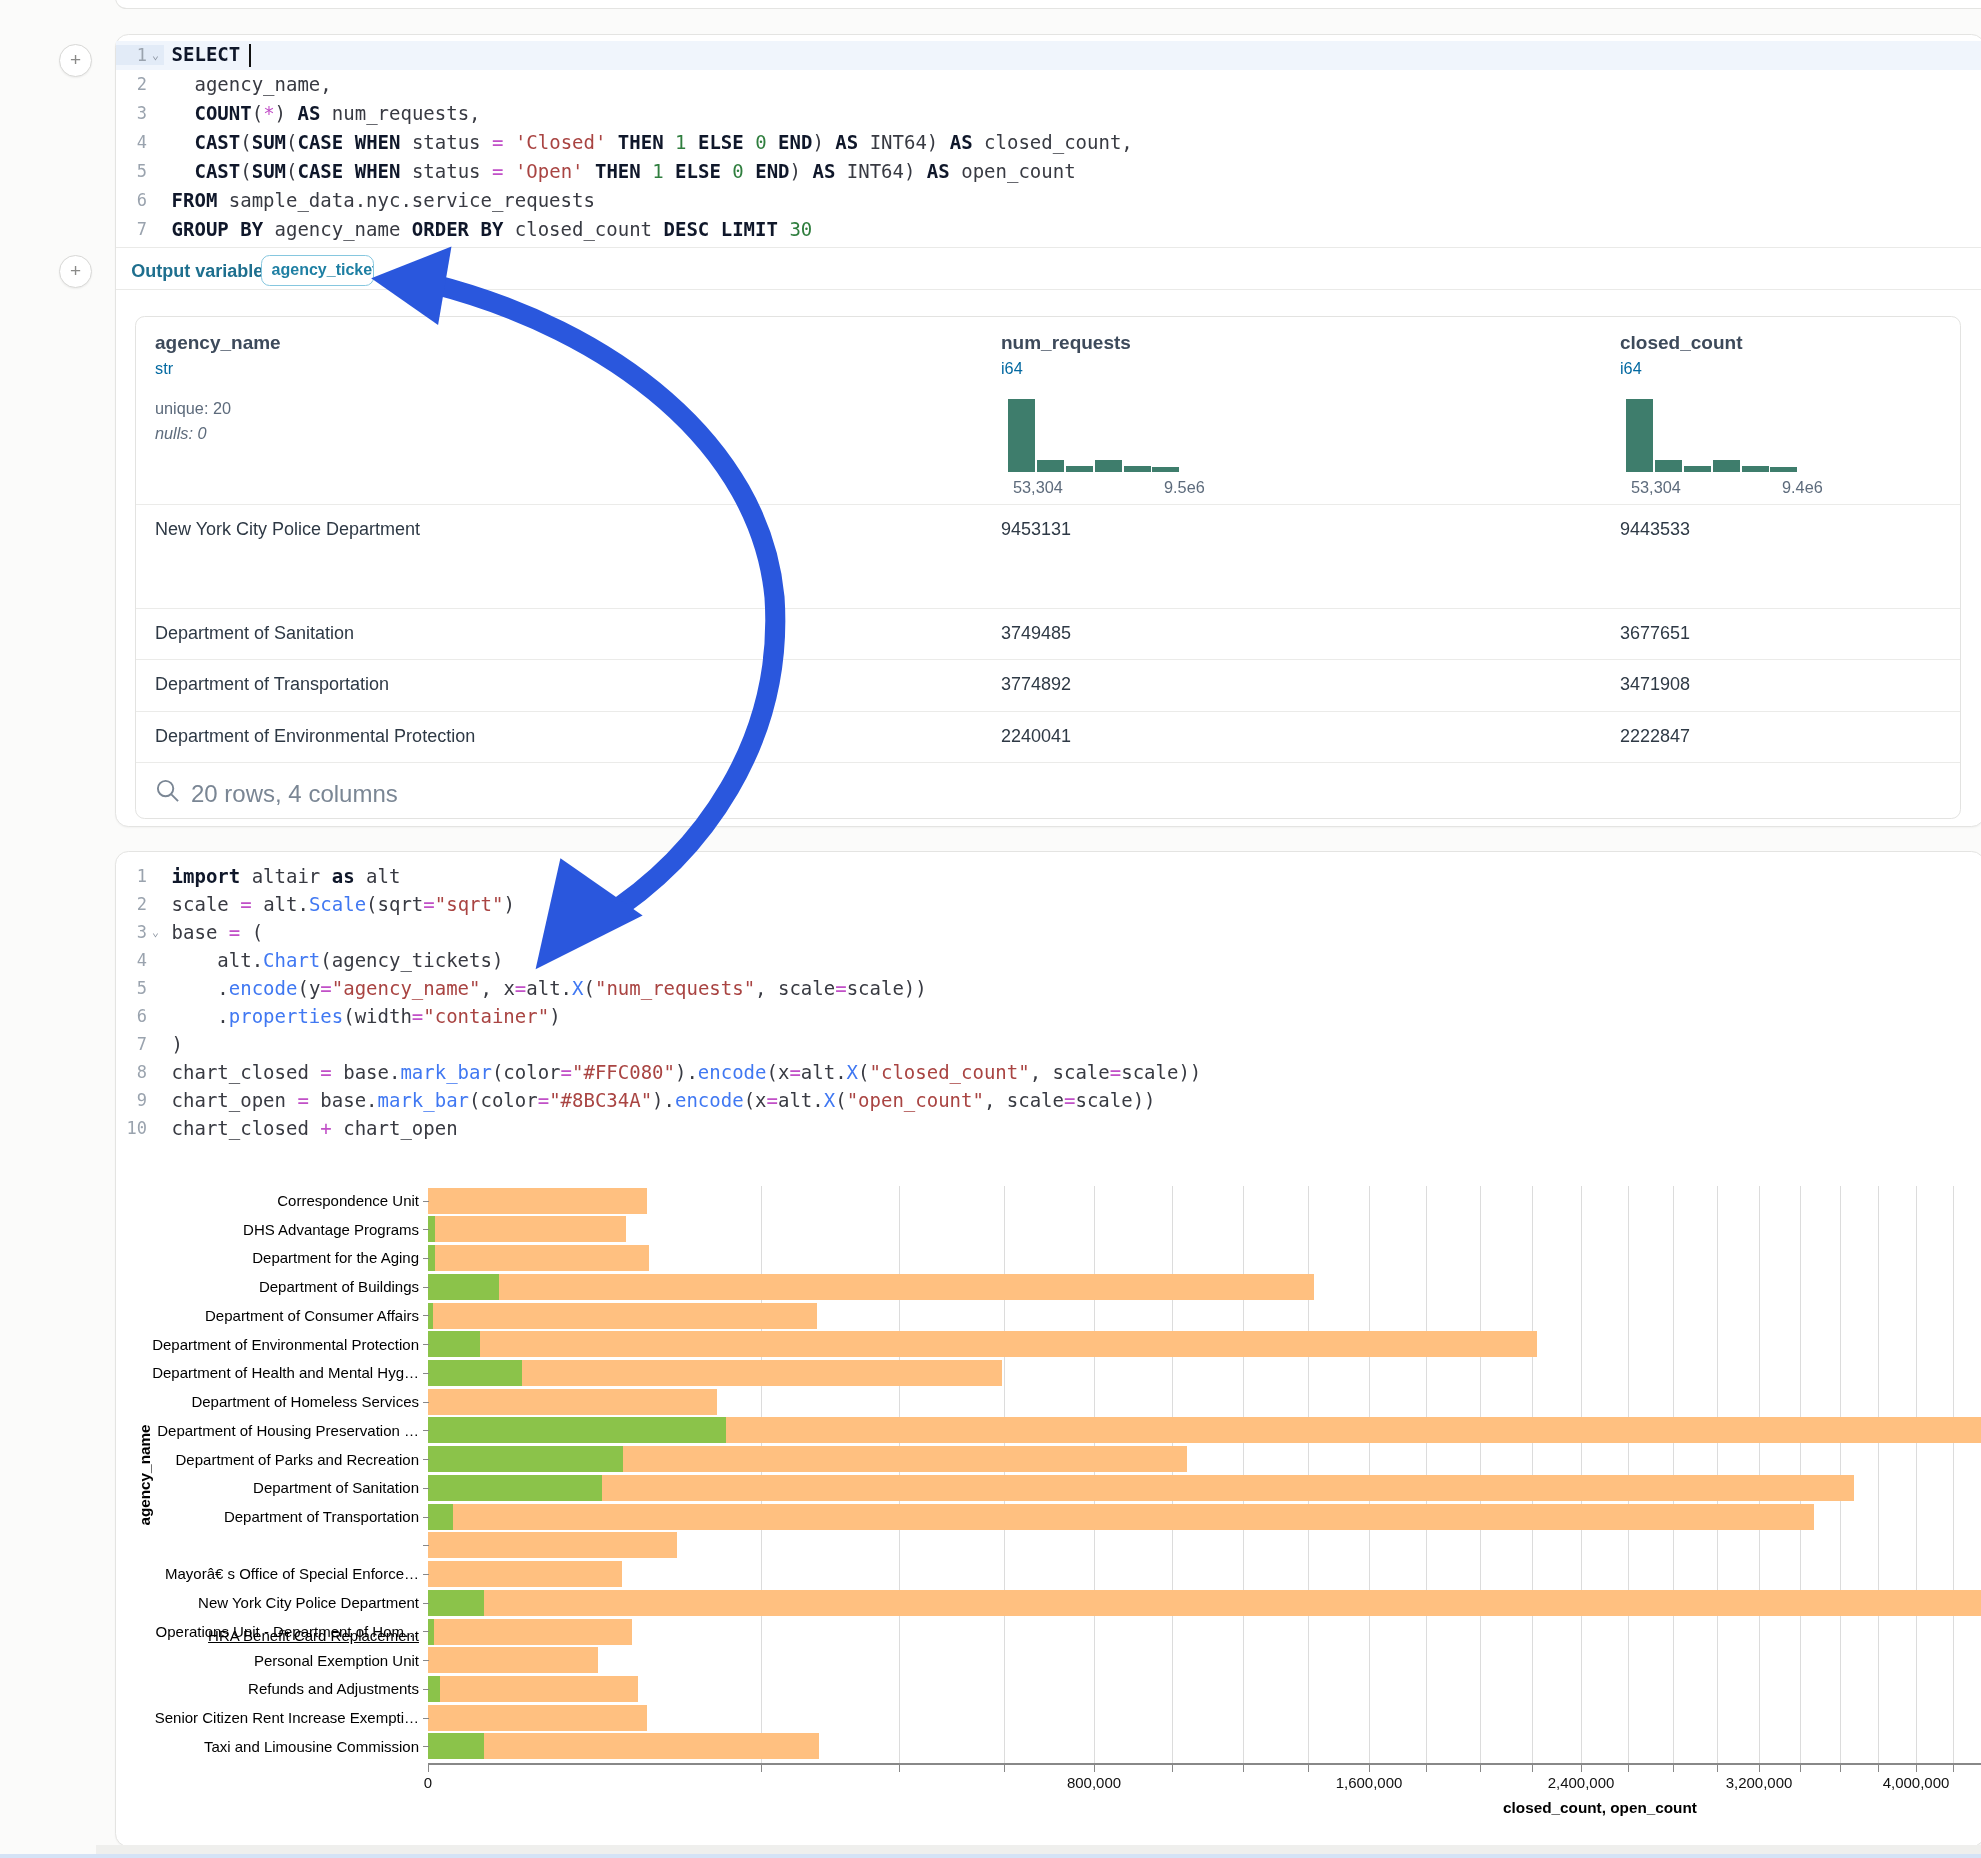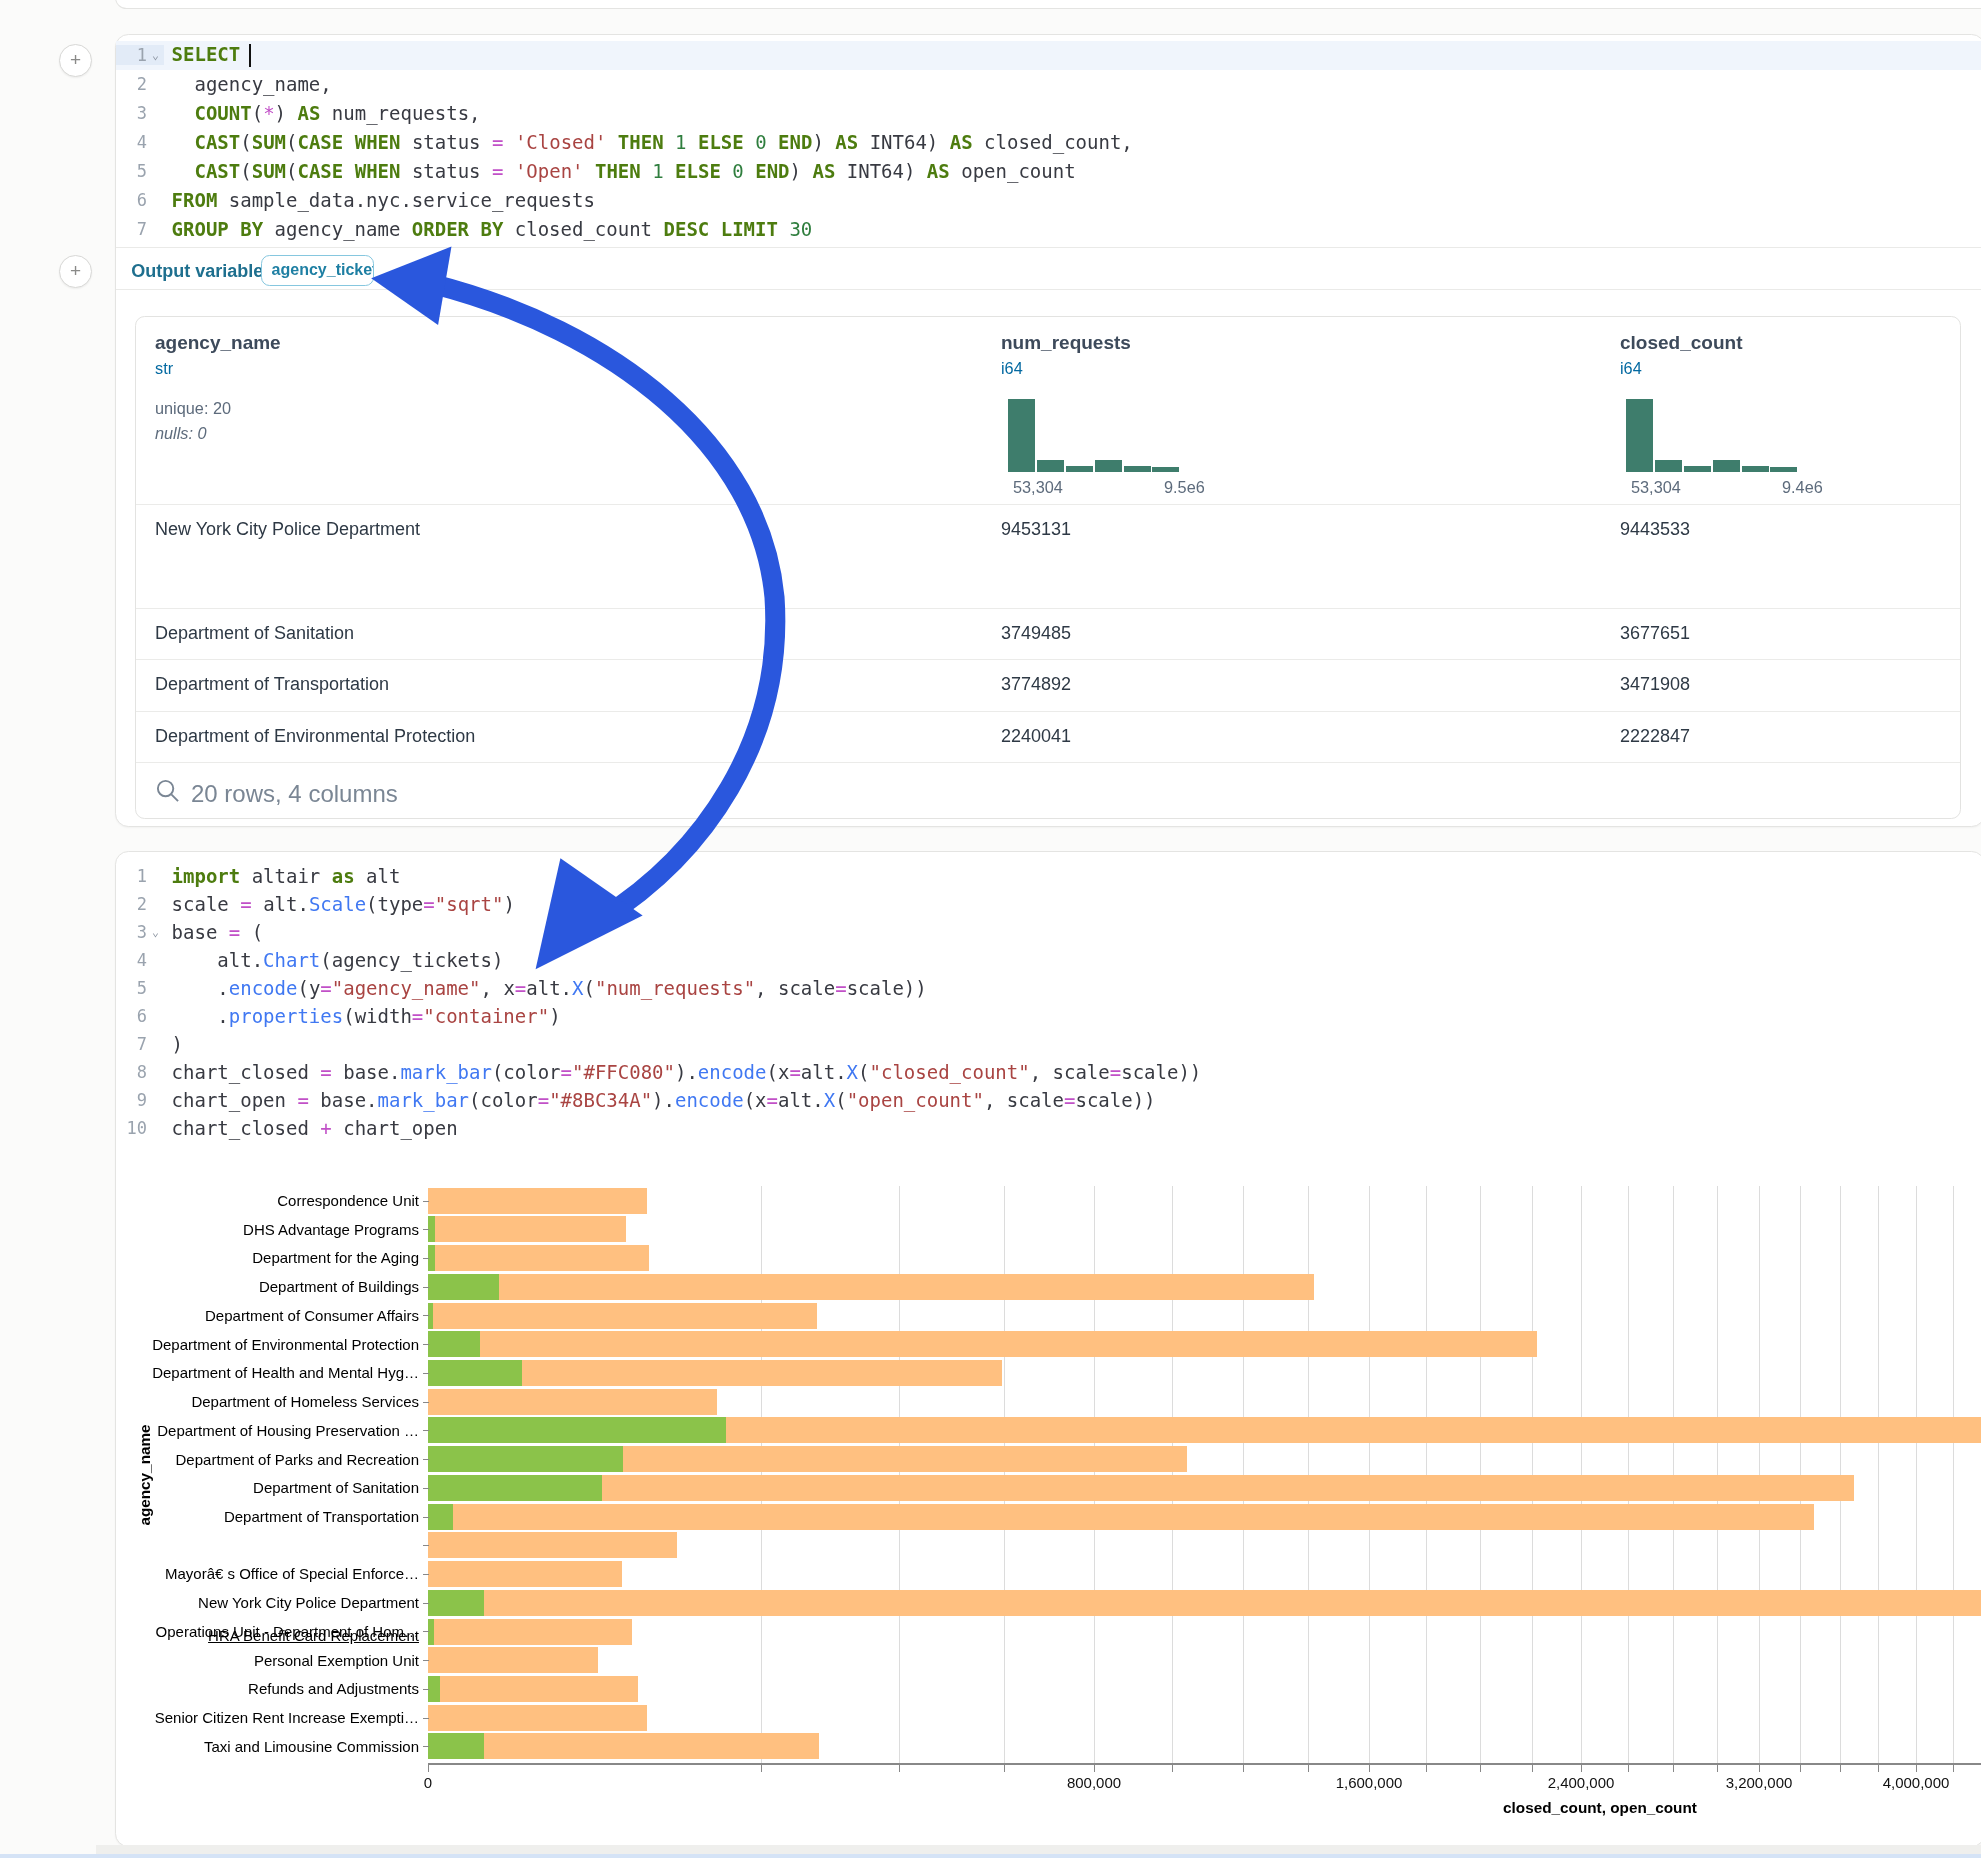--- a/index.html
+++ b/index.html
@@ -12,21 +12,21 @@
            box-shadow:0 1px 1.9px rgba(0,0,0,.06);}
   
   .coderow{display:flex;align-items:center;font-family:"DejaVu Sans Mono",monospace;font-size:19px;}
   .gut{width:48px;flex:0 0 48px;display:flex;justify-content:flex-end;align-items:center;
        color:#9AA3AE;font-size:17px;}
   .gut .num{width:29px;text-align:right;}
   .gut .fold{width:17px;font-size:11.5px;color:#8B94A0;text-align:center;}
   .codetxt{padding-left:7.6px;white-space:pre;color:#383A42;}
   .active-row{background:#F0F5FC;}
   .active-row .gut{background:#E2EBF7;}
-  .t-kw{color:#4d7c0f;font-weight:bold;}
+  .t-kw{color:#0f172a;font-weight:bold;}
   .t-fn{color:#4078F2;}
   .t-str{color:#A94442;}
   .t-num{color:#2F7E3E;}
   .t-op{color:#C150C7;}
   .t-txt{color:#383A42;}
   .caret{display:inline-block;width:1.9px;height:23px;background:#111;vertical-align:middle;margin-left:8.6px;}
   .divider{position:absolute;left:0;right:0;height:1px;background:#EAEAE8;}
   
   .outlabel{position:absolute;font-size:18px;font-weight:bold;color:#1E6F8E;}
   .outpill{position:absolute;height:29px;line-height:27px;border:1.4px solid #86C7DF;border-radius:8.6px;
@@ -187,21 +187,21 @@
             <span class="num">1</span>
             <span class="fold"></span>
           </div>
           <div class="codetxt"><span class="t-kw">import</span><span class="t-txt"> altair </span><span class="t-kw">as</span><span class="t-txt"> alt</span></div>
         </div>
         <div class="coderow" style="height: 28px;">
           <div class="gut">
             <span class="num">2</span>
             <span class="fold"></span>
           </div>
-          <div class="codetxt"><span class="t-txt">scale </span><span class="t-op">=</span><span class="t-txt"> alt.</span><span class="t-fn">Scale</span><span class="t-txt">(type</span><span class="t-op">=</span><span class="t-str">"sqrt"</span><span class="t-txt">)</span></div>
+          <div class="codetxt"><span class="t-txt">scale </span><span class="t-op">=</span><span class="t-txt"> alt.</span><span class="t-fn">Scale</span><span class="t-txt">(sqrt</span><span class="t-op">=</span><span class="t-str">"sqrt"</span><span class="t-txt">)</span></div>
         </div>
         <div class="coderow" style="height: 28px;">
           <div class="gut">
             <span class="num">3</span>
             <span class="fold">⌄</span>
           </div>
           <div class="codetxt"><span class="t-txt">base </span><span class="t-op">=</span><span class="t-txt"> (</span></div>
         </div>
         <div class="coderow" style="height: 28px;">
           <div class="gut">

